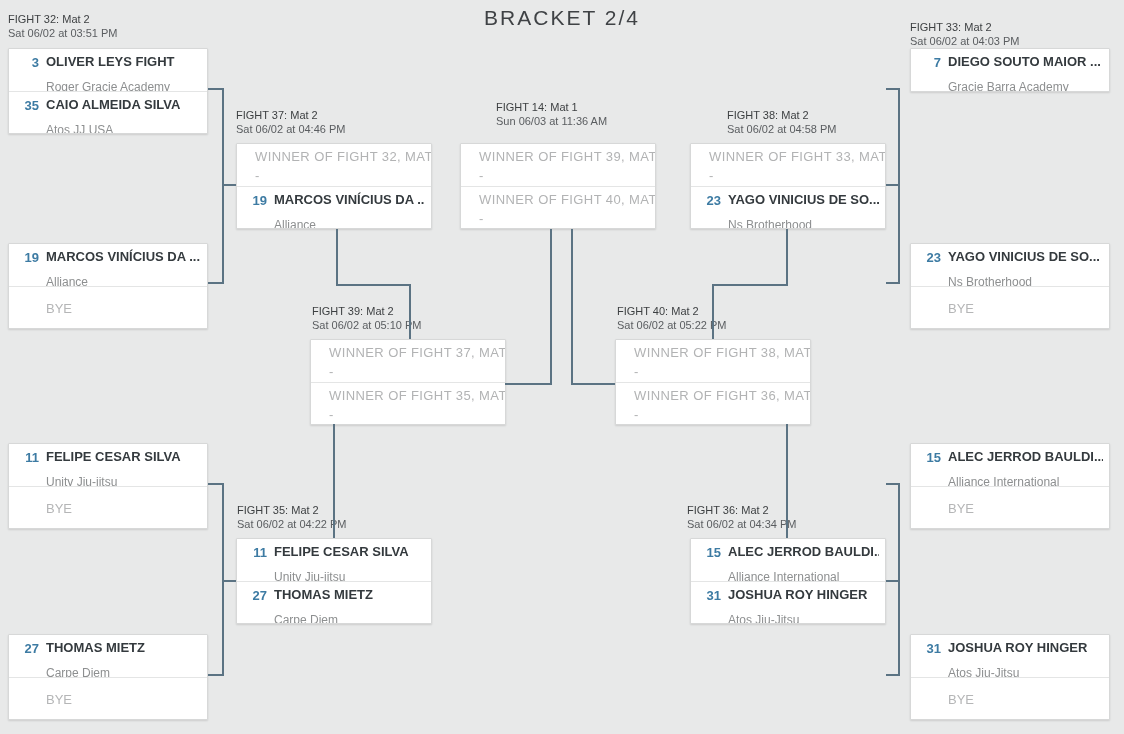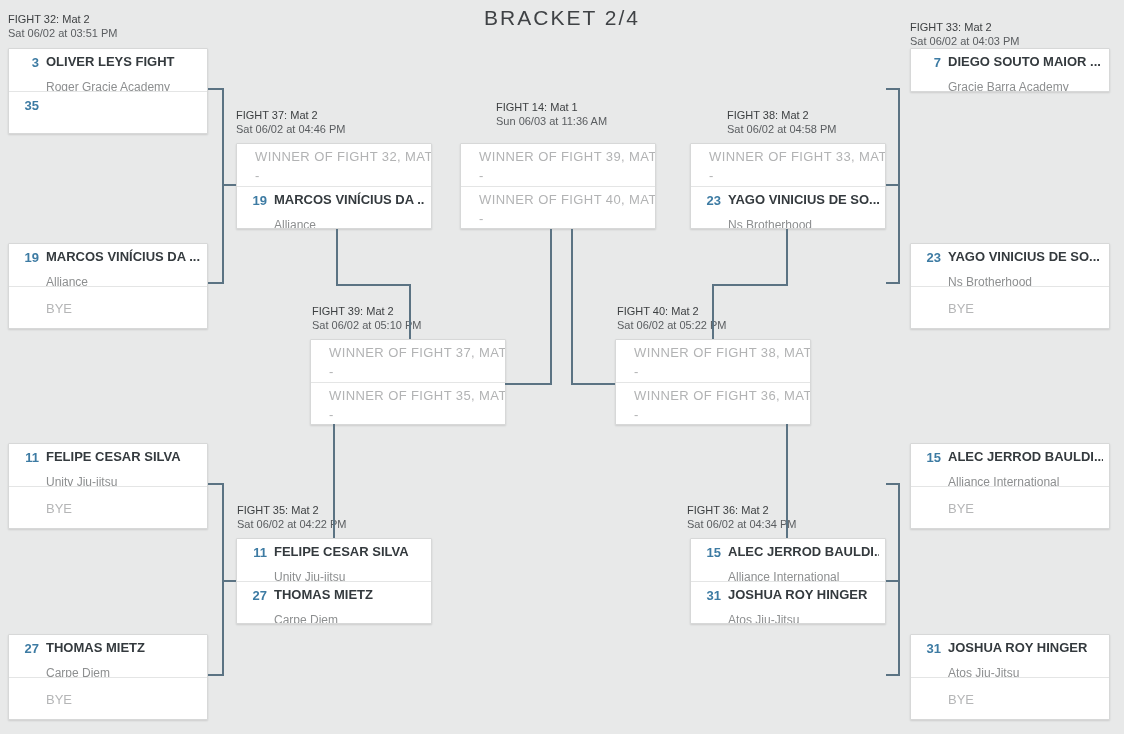--- a/index.html
+++ b/index.html
@@ -82,20 +82,24 @@
   <div class="match-box" style="left:8px; top:48px; width:200px;">
     <div class="slot">
       <div class="seed">3</div>
       <div class="who">
           <div class="cname">OLIVER LEYS FIGHT</div>
         <div class="cteam">Roger Gracie Academy</div>
         </div>
     </div>
     <div class="slot">
       <div class="seed">35</div>
+      <div class="who">
+          <div class="cname">CAIO ALMEIDA SILVA</div>
+        <div class="cteam">Atos JJ USA</div>
+        </div>
     </div>
   </div>
 
   <div class="match-box" style="left:8px; top:243px; width:200px;">
     <div class="slot">
       <div class="seed">19</div>
       <div class="who">
           <div class="cname">MARCOS VINÍCIUS DA ...</div>
         <div class="cteam">Alliance</div>
         </div>

